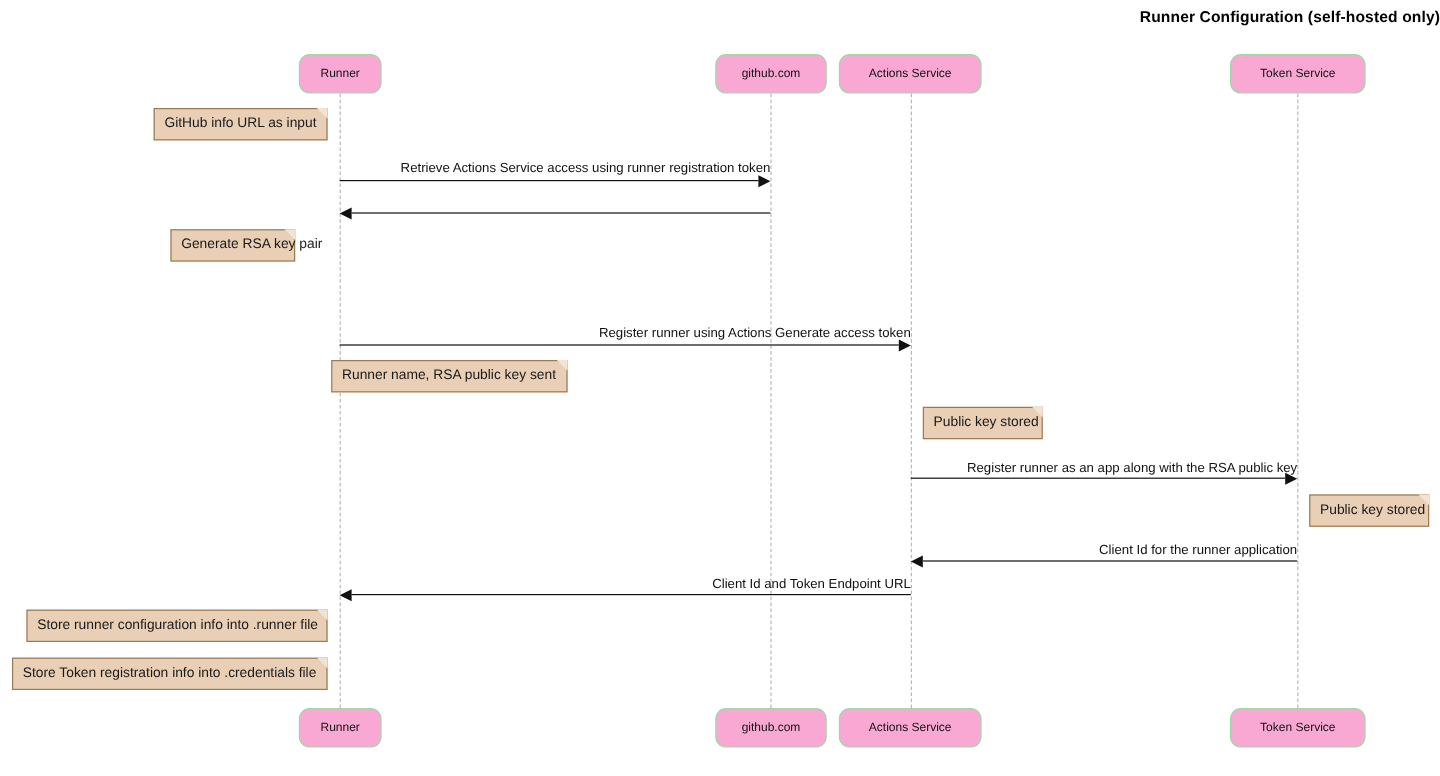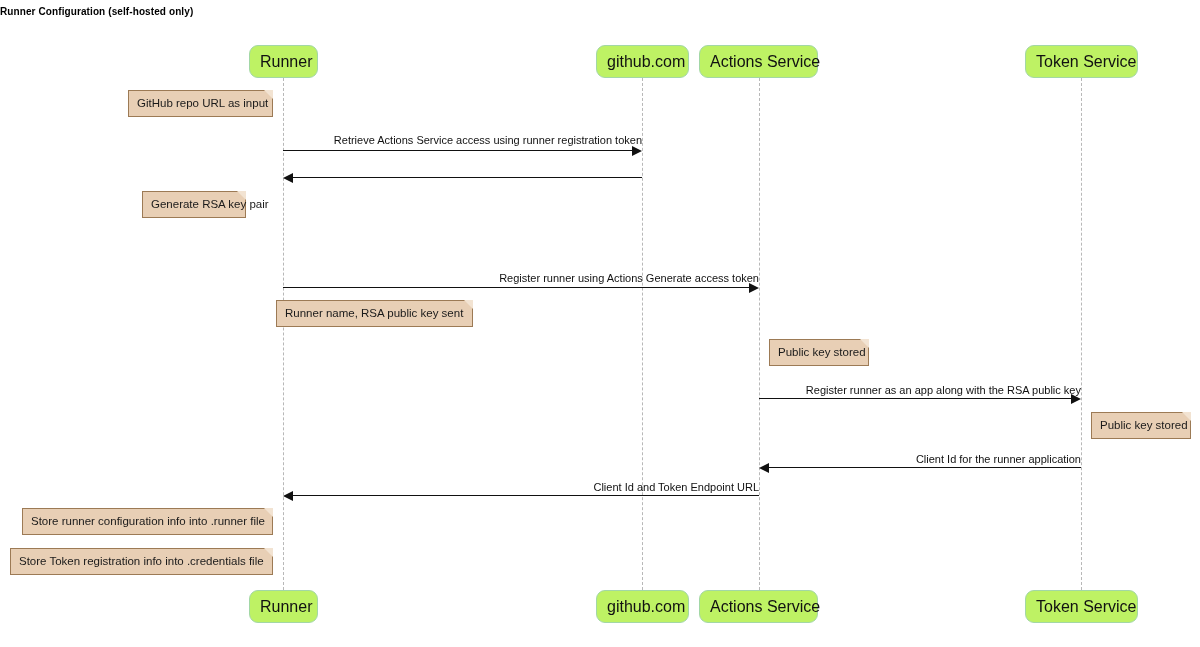--- a/index.html
+++ b/index.html
@@ -17,43 +17,43 @@
     width: 1200px;
     height: 647px;
     background: #ffffff;
     overflow: hidden;
   }
   .diagram-title {
     position: absolute;
     left: 0;
     top: 6px;
     width: 1200px;
-    text-align: left;
-    font-size: 10px;
+    text-align: right;
+    font-size: 13px;
     font-weight: bold;
     color: #000000;
     letter-spacing: 0.1px;
   }
   
   .lifeline {
     position: absolute;
     width: 0;
     border-left: 1px dashed #b8b8b8;
   }
   
   .participant {
     position: absolute;
     box-sizing: border-box;
     height: 33px;
     line-height: 31px;
-    background: #bef264;
+    background: #f9a8d4;
     border: 1px solid #a2d7a6;
     border-radius: 9px;
     text-align: center;
-    font-size: 16px;
+    font-size: 10px;
     color: #111111;
     white-space: nowrap;
     padding: 0 10px;
   }
   
   .note {
     position: absolute;
     box-sizing: border-box;
     height: 27px;
     background: #e8cfb5;
@@ -118,21 +118,21 @@
   <div class="lifeline" style="left:642px; top:78px; height:512px;"></div>
   <div class="lifeline" style="left:759px; top:78px; height:512px;"></div>
   <div class="lifeline" style="left:1081px; top:78px; height:512px;"></div>
 
   <div class="participant" style="left:249px; top:45px; width:69px;">Runner</div>
   <div class="participant" style="left:596px; top:45px; width:93px;">github.com</div>
   <div class="participant" style="left:699px; top:45px; width:119px;">Actions Service</div>
   <div class="participant" style="left:1025px; top:45px; width:113px;">Token Service</div>
 
   <div class="note" style="left:128px; top:90px; width:145px;">
-    <span class="note-text">GitHub repo URL as input</span>
+    <span class="note-text">GitHub info URL as input</span>
     <span class="fold"></span>
   </div>
 
   <div class="note" style="left:142px; top:191px; width:104px;">
     <span class="note-text">Generate RSA key pair</span>
     <span class="fold"></span>
   </div>
 
 
   <div class="note" style="left:276px; top:300px; width:197px;">

